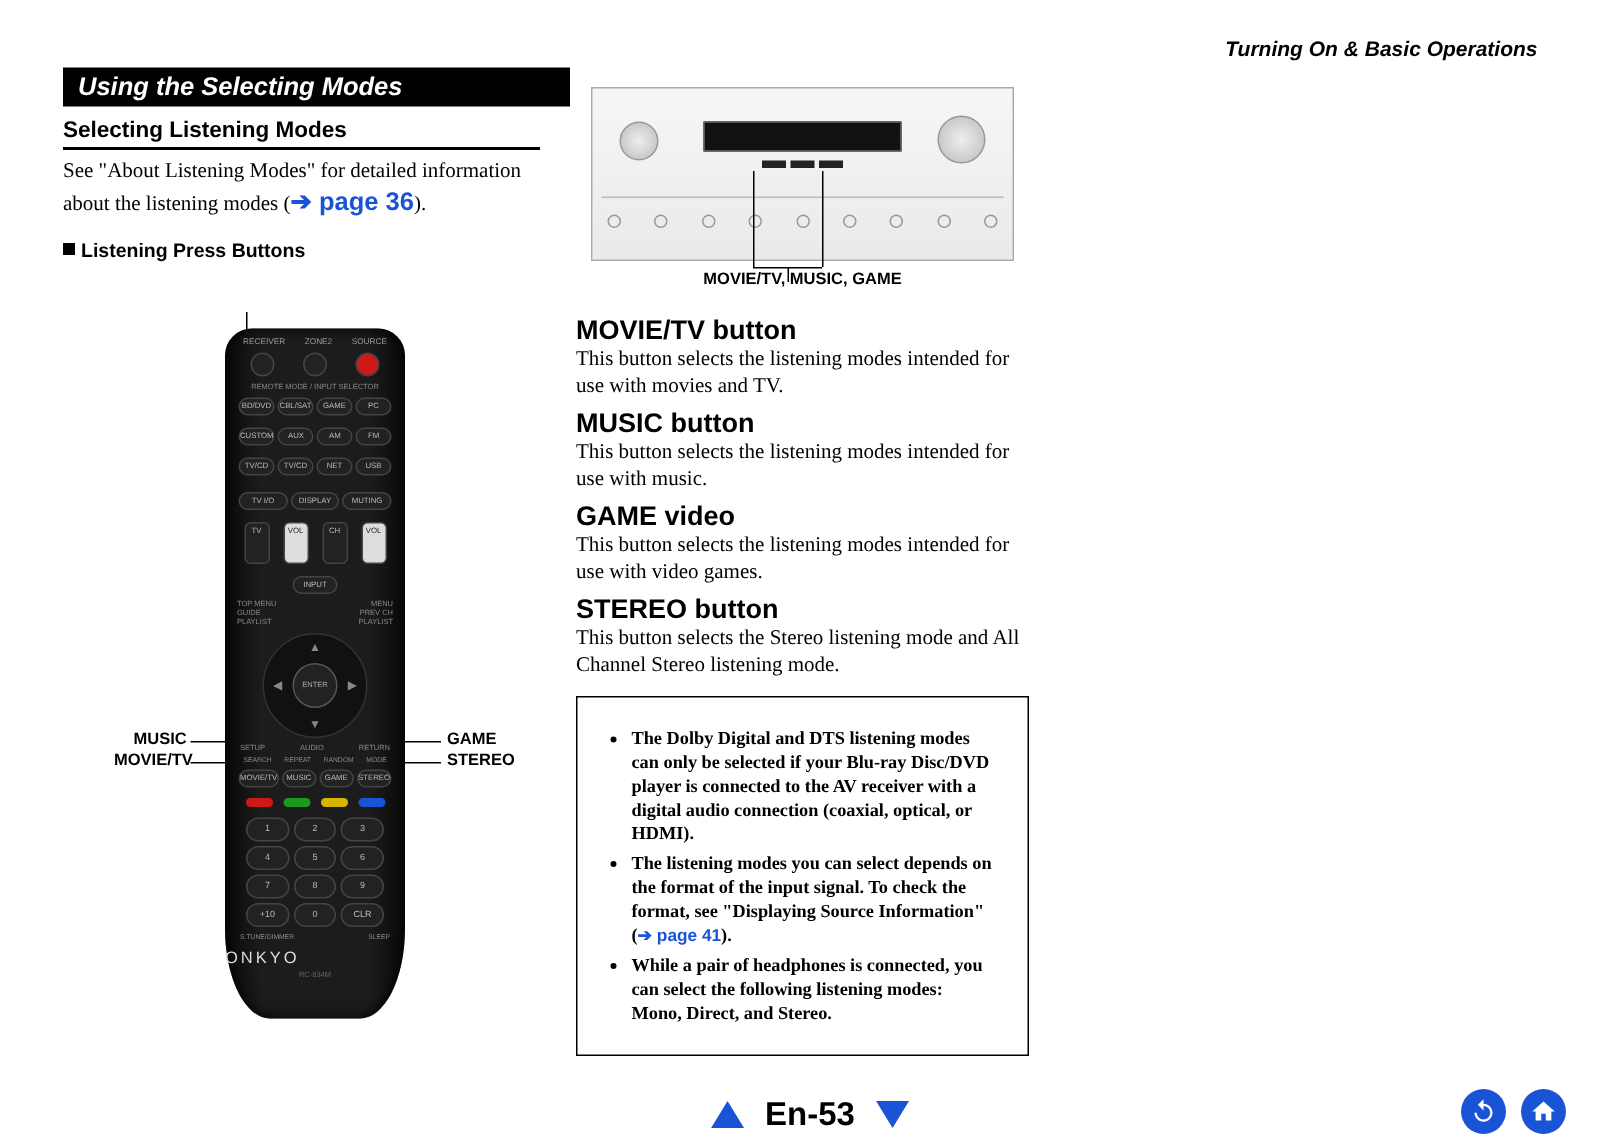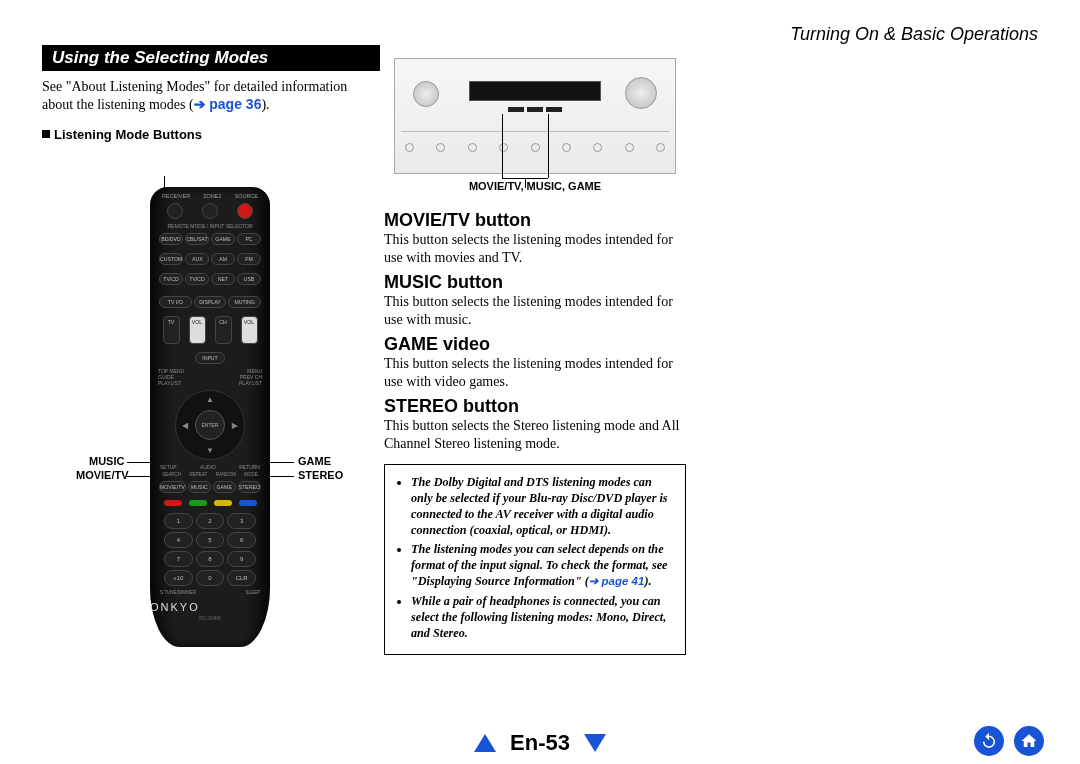--- a/index.html
+++ b/index.html
@@ -9,24 +9,24 @@
     background: #fff;
     color: #000;
     width: 1080px;
     height: 764px;
     position: relative;
     overflow: hidden;
   }
   .chapter-title {
     position: absolute;
     top: 24px;
-    right: 42px;
+    right: 55px;
     font-style: italic;
-    font-weight: normal;
-    font-size: 18px;
+    font-weight: bold;
+    font-size: 14px;
     font-family: Arial, sans-serif;
   }
   .section-bar {
     position: absolute;
     left: 42px;
     top: 45px;
     width: 318px;
     background: #000;
     color: #fff;
     font-family: Arial, sans-serif;
@@ -50,21 +50,21 @@
     margin-bottom: 6px;
   }
   .body-text {
     font-size: 14px;
     line-height: 1.25;
   }
   .page-link {
     color: #1a54d6;
     font-weight: bold;
     font-family: Arial, sans-serif;
-    font-size: 14px;
+    font-size: 17px;
   }
   .square-bullet {
     font-family: Arial, sans-serif;
     font-weight: bold;
     font-size: 13px;
     margin-top: 14px;
   }
   .square {
     display: inline-block;
     width: 8px;
@@ -176,21 +176,21 @@
   }
   .r-line{position:absolute;background:#000;width:1px;}
 
   .button-heading{font-family:Arial,sans-serif;font-weight:bold;font-size:18px;margin-top:6px;}
   .button-text{font-size:14px;line-height:1.25;margin-bottom:6px;}
 
   .note-box{
     border:1.5px solid #000; padding:8px 10px; margin-top:12px; font-family:"Times New Roman",serif;
     font-weight:bold; font-size:12.2px; line-height:1.3;
   }
-  .note-box ul{margin:2px;padding-left:14px;font-style:italic;}
+  .note-box ul{margin:12px;padding-left:14px;}
   .note-box li{margin-bottom:4px;}
   .note-link{color:#1a54d6;font-family:Arial,sans-serif;font-size:11.5px;}
   .page-num-wrap {
     position: absolute;
     left: 50%; transform: translateX(-50%);
     bottom: 8px;
     font-family: Arial, sans-serif;
     font-weight: bold;
     font-size: 22px;
     display:flex; align-items:center; gap:14px;
@@ -205,25 +205,26 @@
   .circ-btn svg{width:18px;height:18px;fill:#fff;}
 </style>
 </head>
 <body>
 
 <div class="chapter-title">Turning On &amp; Basic Operations</div>
 
 <div class="section-bar">Using the Selecting Modes</div>
 
 <div class="left-col">
+  <div class="subheading">Selecting Listening Modes</div>
   <div class="body-text">
     <span>See "About Listening Modes" for detailed information about the listening modes (</span><span class="page-link">➔ page 36</span><span>).</span>
   </div>
   <div class="square-bullet">
-    <span class="square"></span><span>Listening Mode Buttons</span>
+    <span class="square"></span><span>Listening Press Buttons</span>
   </div>
 
   <div class="remote-wrap">
 
     <div class="callout-label" style="left:47px;top:303px;">MUSIC</div>
     <div class="callout-label" style="left:34px;top:317px;">MOVIE/TV</div>
     <div class="callout-line" style="left:85px;top:310px;width:52px;"></div>
     <div class="callout-line" style="left:85px;top:324px;width:40px;"></div>
 
     <div class="callout-label" style="left:256px;top:303px;">GAME</div>

